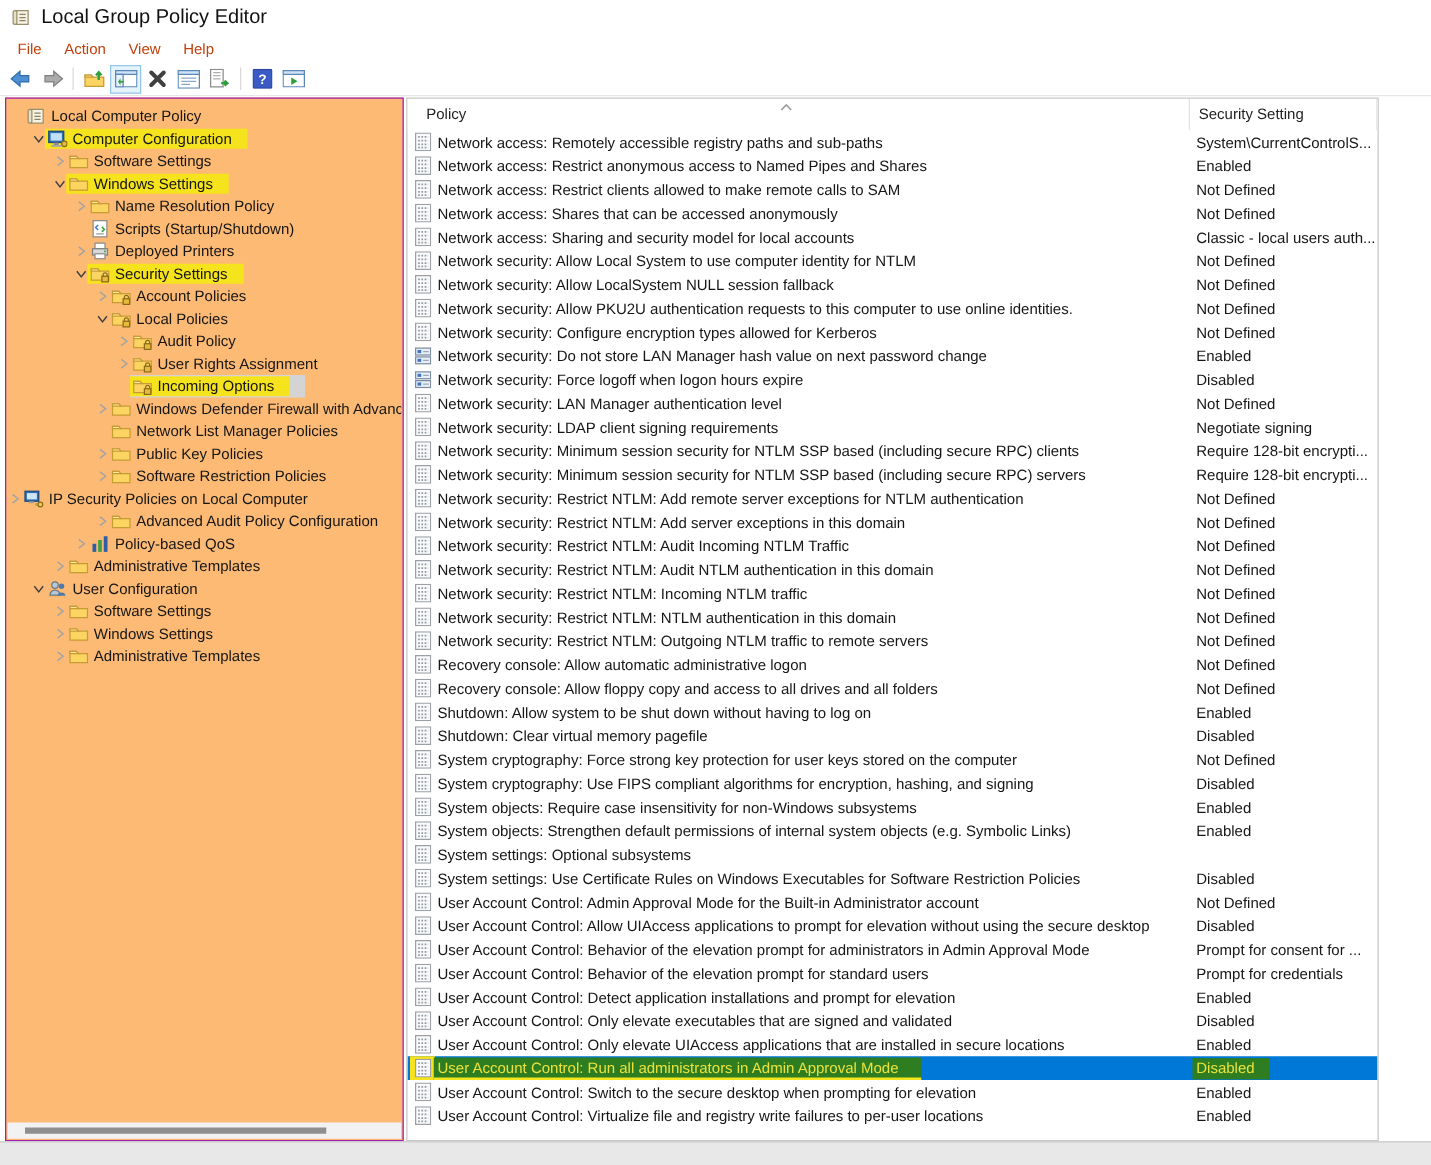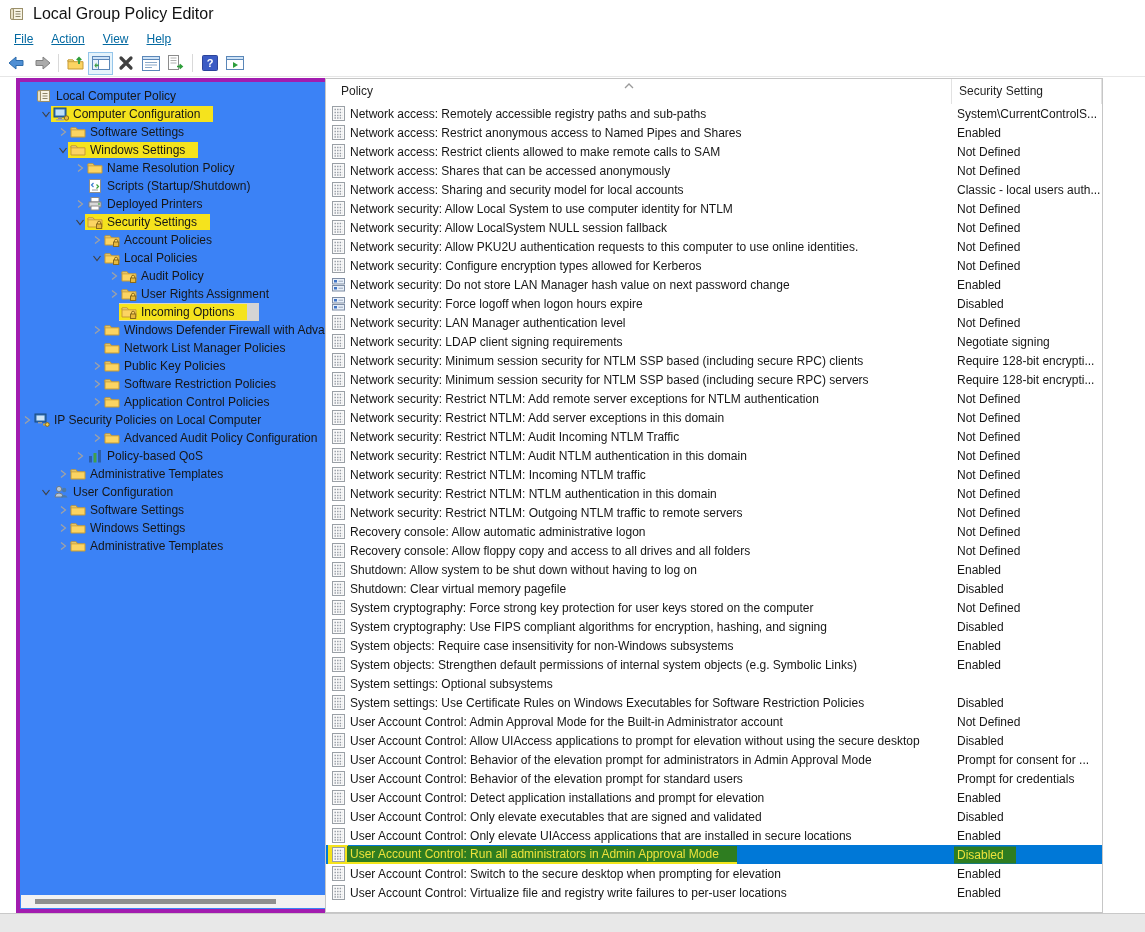--- a/index.html
+++ b/index.html
@@ -7,28 +7,28 @@
     width:1145px;height:932px;position:relative;background:#ffffff;
     font-family:"Liberation Sans",sans-serif;font-size:12px;color:#161616;
     overflow:hidden;
   }
   
   .titlebar{position:absolute;left:0;top:0;width:100%;height:28px;display:flex;align-items:center;padding-left:9px;box-sizing:border-box;background:#fff;}
   .titlebar .app-icon{width:16px;height:16px;margin-right:8px;display:inline-flex;}
   .title-text{font-size:16px;color:#111;}
   
   .menubar{position:absolute;left:0;top:28px;width:100%;height:22px;display:flex;align-items:center;padding-left:5px;box-sizing:border-box;background:#fff;}
-  .menu-item{padding:3px 9px;color:#0369a1;text-decoration:underline;}
+  .menu-item{padding:3px 9px;color:#c2410c;}
   
   .toolbar{position:absolute;left:0;top:50px;width:100%;height:27px;display:flex;align-items:center;padding-left:4px;box-sizing:border-box;background:#fff;border-bottom:1px solid #e6e6e6;}
   .tb-btn{width:25px;height:23px;display:flex;align-items:center;justify-content:center;box-sizing:border-box;}
   .tb-btn.active{background:#e5f3fb;border:1px solid #94c5ea;}
   .tb-sep{width:1px;height:18px;background:#d9d9d9;margin:0 4px;}
   
-  .tree-pane{position:absolute;left:16px;top:78px;width:319px;height:835px;border:4px solid #a21caf;box-sizing:border-box;background:#3b82f6;overflow:hidden;}
+  .tree-pane{position:absolute;left:4px;top:78px;width:319px;height:835px;border:1px solid #a21caf;box-sizing:border-box;background:#fdba74;overflow:hidden;}
   .tree-scroll{position:absolute;left:1px;top:5px;right:1px;bottom:15px;overflow:hidden;}
   .tree-row{height:18px;display:flex;align-items:center;white-space:nowrap;}
   .chev{width:11px;display:inline-flex;justify-content:center;flex:none;}
   .hlwrap{display:inline-flex;align-items:center;padding:0 2px;}
   .hlwrap.hl{background:#f5e31d;padding-right:12px;}
   .selbox{background:#d4d4d4;display:inline-flex;padding:1px 12px 1px 0;}
   .ticon{width:16px;height:16px;margin-right:3px;display:inline-flex;flex:none;}
   .tlabel{padding:1px 1px;}
   .hscroll{position:absolute;left:1px;right:1px;bottom:1px;height:13px;background:#f2f2f2;}
   .hthumb{position:absolute;left:14px;top:4px;width:241px;height:5px;background:#8f8f8f;}
@@ -433,36 +433,20 @@
         <span class="hlwrap">
           <span class="ticon">
             <svg width="16" height="16" viewBox="0 0 16 16">
               <path d="M1 4 h5.2 l1.4 1.8 H15 V13 H1 Z" fill="#fcd462" stroke="#c79b35"></path>
               <path d="M1 4 h5.2 l1.4 1.8 H1 Z" fill="#ffeca1" stroke="#c79b35"></path>
             </svg>
           </span>
           <span class="tlabel">Software Restriction Policies</span>
         </span>
       </div>
-      <div class="tree-row" style="padding-left: 70px;">
-        <span class="chev">
-          <svg width="10" height="10" viewBox="0 0 10 10">
-            <path d="M3 1.5 L7.5 5 L3 8.5" fill="none" stroke="#a3a3a3" stroke-width="1.2"></path>
-          </svg>
-        </span>
-        <span class="hlwrap">
-          <span class="ticon">
-            <svg width="16" height="16" viewBox="0 0 16 16">
-              <path d="M1 4 h5.2 l1.4 1.8 H15 V13 H1 Z" fill="#fcd462" stroke="#c79b35"></path>
-              <path d="M1 4 h5.2 l1.4 1.8 H1 Z" fill="#ffeca1" stroke="#c79b35"></path>
-            </svg>
-          </span>
-          <span class="tlabel">Application Control Policies</span>
-        </span>
-      </div>
       <div class="tree-row" style="">
         <span class="chev">
           <svg width="10" height="10" viewBox="0 0 10 10">
             <path d="M3 1.5 L7.5 5 L3 8.5" fill="none" stroke="#a3a3a3" stroke-width="1.2"></path>
           </svg>
         </span>
         <span class="hlwrap">
           <span class="ticon">
             <svg width="16" height="16" viewBox="0 0 16 16">
               <rect x="1" y="2" width="11" height="8" fill="#2f70b6" stroke="#1c4a7c"></rect>

